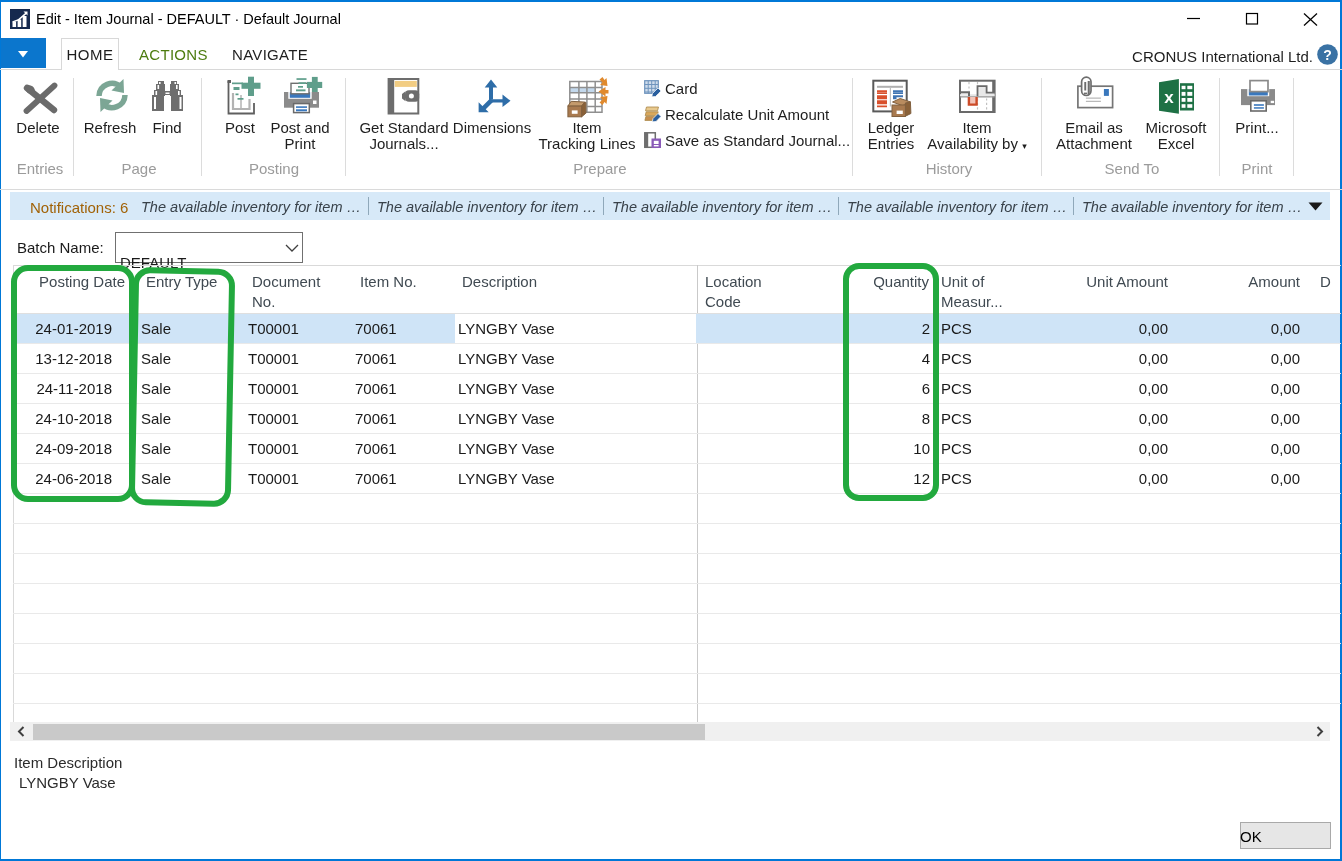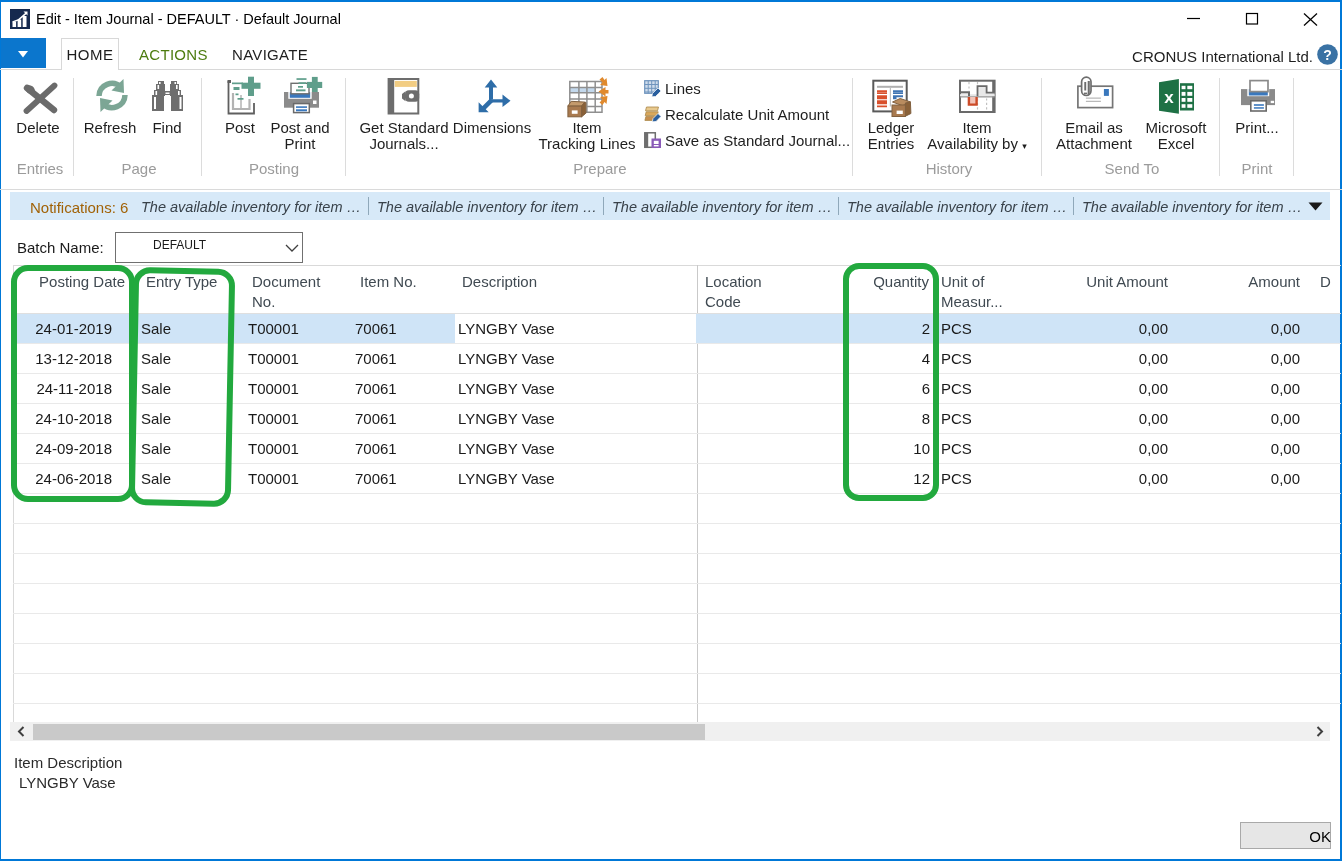--- a/index.html
+++ b/index.html
@@ -244,21 +244,21 @@
 </svg>
 
 <div class="blabel" style="left:8px;top:120px;width:60px;">Delete</div>
 <div class="blabel" style="left:80px;top:120px;width:60px;">Refresh</div>
 <div class="blabel" style="left:137px;top:120px;width:60px;">Find</div>
 <div class="blabel" style="left:210px;top:120px;width:60px;">Post</div>
 <div class="blabel" style="left:260px;top:120px;width:80px;">Post and<br>Print</div>
 <div class="blabel" style="left:344px;top:120px;width:120px;">Get Standard<br>Journals...</div>
 <div class="blabel" style="left:442px;top:120px;width:100px;">Dimensions</div>
 <div class="blabel" style="left:527px;top:120px;width:120px;">Item<br>Tracking Lines</div>
-<div class="blabel" style="left:665px;top:81px;text-align:left;">Lines</div>
+<div class="blabel" style="left:665px;top:81px;text-align:left;">Card</div>
 <div class="blabel" style="left:665px;top:107px;text-align:left;">Recalculate Unit Amount</div>
 <div class="blabel" style="left:665px;top:133px;text-align:left;">Save as Standard Journal...</div>
 <div class="blabel" style="left:856px;top:120px;width:70px;">Ledger<br>Entries</div>
 <div class="blabel" style="left:917px;top:120px;width:120px;">Item<br>Availability by <span style="font-size:9px;">▾</span></div>
 <div class="blabel" style="left:1044px;top:120px;width:100px;">Email as<br>Attachment</div>
 <div class="blabel" style="left:1131px;top:120px;width:90px;">Microsoft<br>Excel</div>
 <div class="blabel" style="left:1222px;top:120px;width:70px;">Print...</div>
 
 <div class="glabel" style="left:10px;top:160px;width:60px;">Entries</div>
 <div class="glabel" style="left:109px;top:160px;width:60px;">Page</div>
@@ -278,21 +278,21 @@
 <div class="abs" style="left:368px;top:197px;width:1px;height:18px;background:#8fa8ba;"></div>
 <div class="abs" style="left:603px;top:197px;width:1px;height:18px;background:#8fa8ba;"></div>
 <div class="abs" style="left:838px;top:197px;width:1px;height:18px;background:#8fa8ba;"></div>
 <div class="abs" style="left:1073px;top:197px;width:1px;height:18px;background:#8fa8ba;"></div>
 <svg class="abs" style="left:1308px;top:202px;" width="15" height="9" viewBox="0 0 15 9">
     <path d="M0.5 0.5 H14.5 L7.5 8.5 Z" fill="#1a1a1a"></path>
   </svg>
 
 <div class="t" style="left:17px;top:239px;">Batch Name:</div>
 <div class="abs" style="left:115px;top:232px;width:188px;height:31px;background:#fff;border:1px solid #707070;"></div>
-<div class="t" style="left:120px;top:238px;font-size:12px;margin-left:33px;">DEFAULT</div>
+<div class="t" style="left:120px;top:254px;font-size:15px;">DEFAULT</div>
 <svg class="abs" style="left:285px;top:244px;" width="14" height="8" viewBox="0 0 14 8">
     <path d="M1 1 L7 7 L13 1" fill="none" stroke="#3f3f3f" stroke-width="1.3"></path>
   </svg>
 
 <div class="abs" style="left:13px;top:265px;width:1328px;height:1px;background:#d9d9d9;"></div>
 <div class="abs" style="left:13px;top:265px;width:1px;height:457px;background:#d9d9d9;"></div>
 <div class="abs" style="left:697px;top:265px;width:1px;height:457px;background:#c9c9c9;"></div>
 
 <div class="t hdr" style="left:39px;top:272px;width:86px;text-align:right;">Posting Date</div>
 <div class="t hdr" style="left:146px;top:272px;">Entry Type</div>
@@ -384,17 +384,17 @@
 <svg class="abs" style="left:16px;top:726px;" width="11" height="11" viewBox="0 0 11 11">
     <path d="M7.5 1 L3 5.5 L7.5 10" fill="none" stroke="#3f3f3f" stroke-width="2"></path>
   </svg>
 <svg class="abs" style="left:1314px;top:726px;" width="11" height="11" viewBox="0 0 11 11">
     <path d="M3.5 1 L8 5.5 L3.5 10" fill="none" stroke="#3f3f3f" stroke-width="2"></path>
   </svg>
 
 <div class="t" style="left:14px;top:754px;color:#2b2b2b;">Item Description</div>
 <div class="t" style="left:19px;top:774px;color:#2b2b2b;">LYNGBY Vase</div>
 <div class="abs" style="left:1240px;top:822px;width:91px;height:27px;background:#e6e6e6;border:1px solid #a9a9a9;"></div>
-<div class="t" style="left:1240px;top:828px;width:91px;text-align:right;color:#000;">OK</div>
+<div class="t" style="left:1240px;top:828px;width:91px;text-align:left;color:#000;">OK</div>
 
 <div class="abs" style="left:11px;top:265px;width:124px;height:237px;border:6px solid #22a93e;border-radius:17px;z-index:50;"></div>
 <div class="abs" style="left:131px;top:268px;width:102px;height:238px;border:6px solid #22a93e;border-radius:17px;z-index:50;transform:rotate(1.1deg);"></div>
 <div class="abs" style="left:843px;top:263px;width:96px;height:238px;border:6px solid #22a93e;border-radius:16px;z-index:50;"></div>
 
 </body></html>

